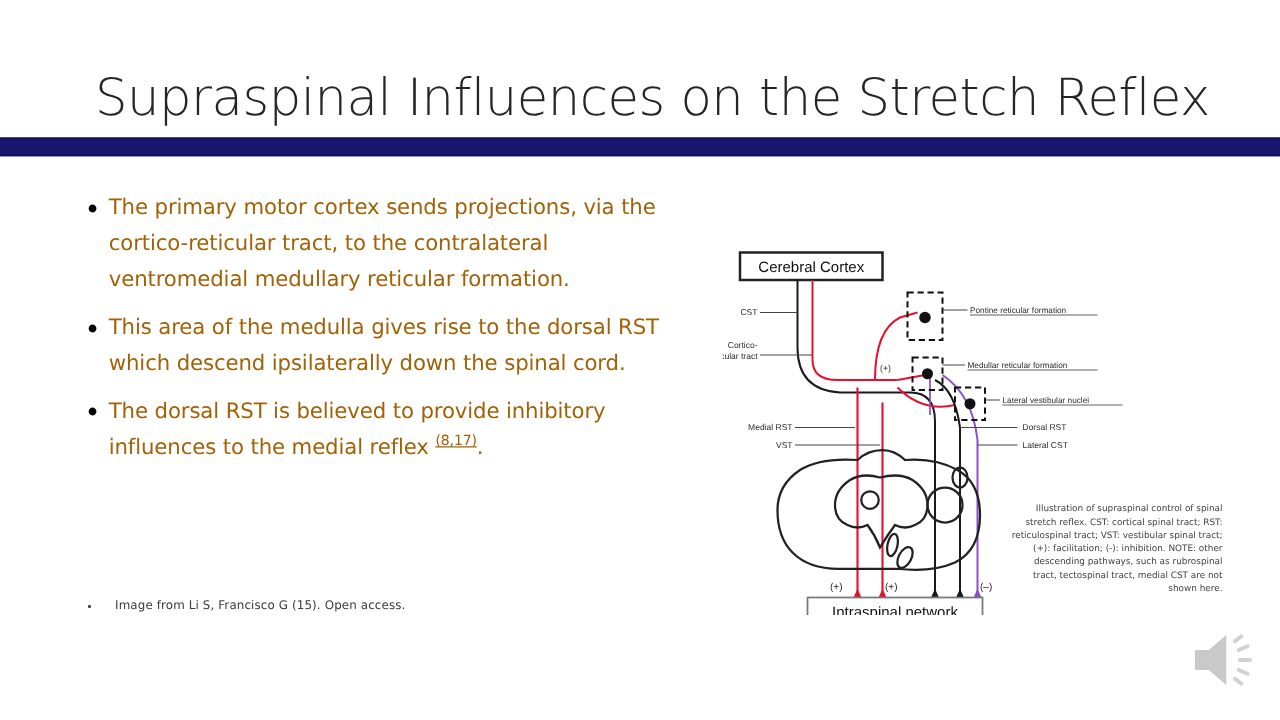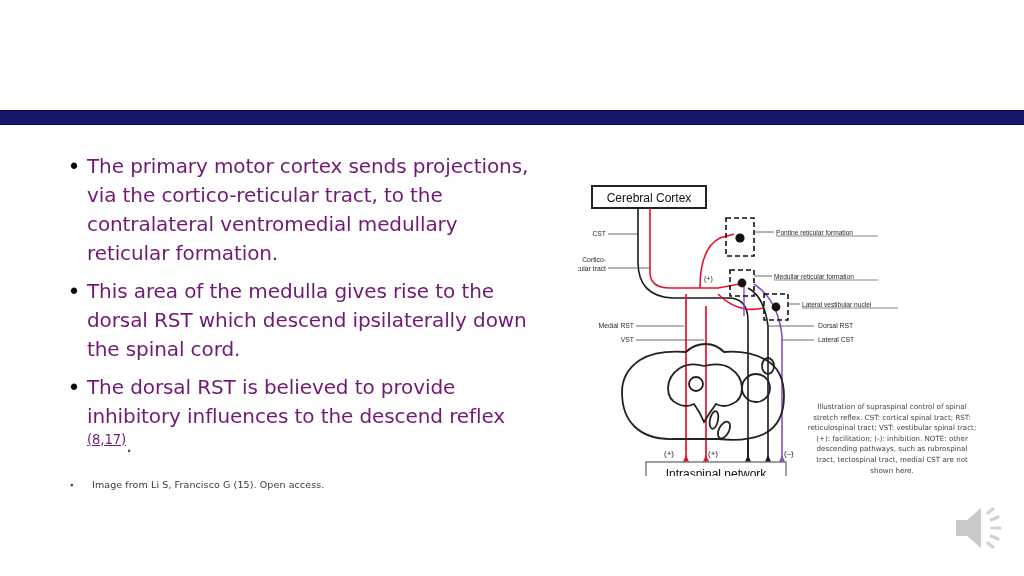--- a/index.html
+++ b/index.html
@@ -61,23 +61,23 @@
     width: 17px;
     flex: 0 0 17px;
     font-size: 23px;
     line-height: 29px;
     color: #000;
     text-align: left;
   }
   .bullet-text {
     flex: 1 1 auto;
     font-family: "DejaVu Sans", sans-serif;
-    font-size: 20px;
+    font-size: 17px;
     line-height: 29px;
-    color: #701a75;
+    color: #a16207;
     letter-spacing: -0.1px;
   }
   .bullet-text sup {
     font-size: 0.66em;
     vertical-align: super;
     line-height: 0;
     text-decoration: underline;
   }
 
   
@@ -101,70 +101,71 @@
     line-height: 14px;
     color: #3a3a3a;
     letter-spacing: 0.1px;
     text-align: right;
   }
 
   
   #figure {
     position: absolute;
     left: 578px;
-    top: 176px;
+    top: 192px;
     width: 412px;
     height: 300px;
   }
   #figure svg { display: block; }
 
   
   #figure-caption {
     position: absolute;
     left: 806px;
     top: 402px;
     width: 172px;
     font-family: "DejaVu Sans", sans-serif;
     font-size: 7.1px;
     line-height: 10.6px;
     color: #3f3f3f;
-    text-align: center;
+    text-align: right;
   }
 
   
   #audio-icon {
     position: absolute;
     left: 948px;
     top: 500px;
     width: 62px;
     height: 56px;
   }
 </style>
 </head>
 <body>
 
 <div class="slide">
 
+  <div id="slide-title">Supraspinal Influences on the Stretch Reflex</div>
   <div id="title-rule" style="background: rgb(22, 22, 110);"></div>
 
   <div id="body-list">
 
     <div class="bullet-row">
       <span class="bullet-dot">•</span>
       <span class="bullet-text">The primary motor cortex sends projections, via the cortico-reticular tract,  to the contralateral ventromedial medullary reticular formation.</span>
     </div>
 
     <div class="bullet-row">
       <span class="bullet-dot">•</span>
       <span class="bullet-text">This area of the medulla gives rise to the dorsal RST which descend ipsilaterally down the spinal cord.</span>
     </div>
 
     <div class="bullet-row">
       <span class="bullet-dot">•</span>
-      <span class="bullet-text"><span>The dorsal RST is believed to provide inhibitory influences to the descend reflex </span><sup>(8,17)</sup><span>.</span></span>
+      <span class="bullet-text"><span>The dorsal RST is believed to provide inhibitory influences to the medial reflex </span><sup>(8,17)</sup><span>.</span></span>
     </div>
 
   </div>
 
   <div id="source-note-row">
     <span id="source-note-dot">▪</span>
     <span id="source-note-text">Image from Li S, Francisco G (15). Open access.</span>
   </div>
 
   <div id="figure">

